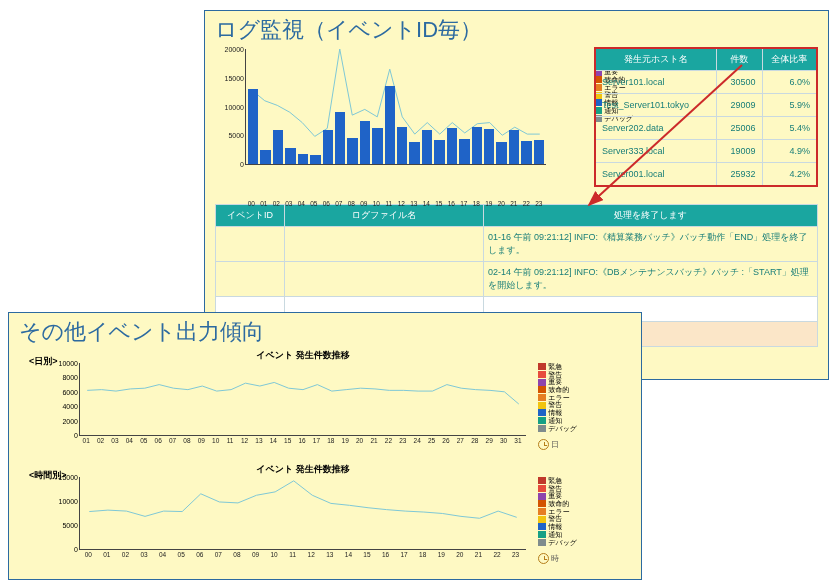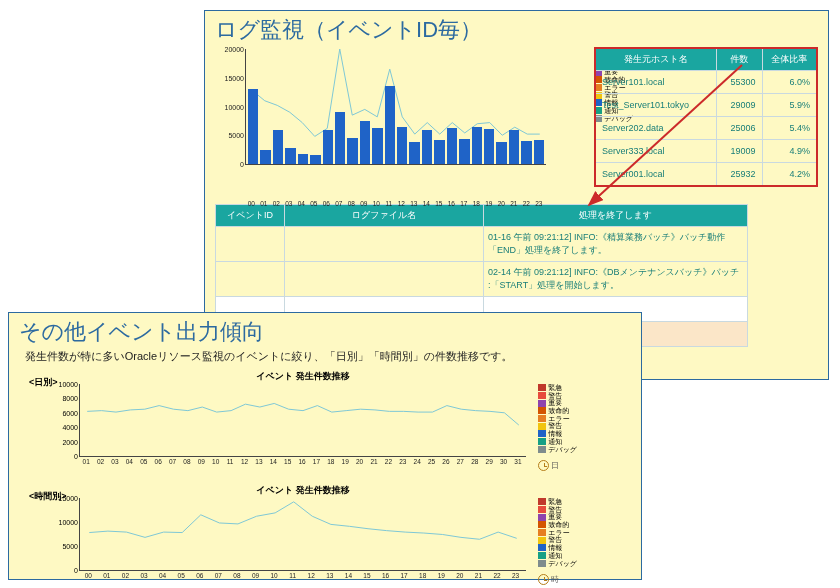--- a/index.html
+++ b/index.html
@@ -23,21 +23,21 @@
   .legend-top{position:absolute;right:-56px;top:4px;font-size:7px;line-height:1.1;}
   .legend-top div{display:flex;align-items:center;gap:2px;}
   .sw{width:8px;height:7px;display:inline-block;}
   
   .host-table{position:absolute;right:10px;top:36px;width:224px;border:2px solid #cc2a2a;border-collapse:collapse;font-size:9px;}
   .host-table th{background:#1aa6a0;color:#fff;font-weight:normal;padding:4px 4px;border:1px solid #c9d9e0;}
   .host-table td{color:#187e78;padding:6px 6px;border:1px solid #c9d9e0;}
   .host-table td.num{text-align:right;}
   .red-arrow{position:absolute;left:372px;top:50px;width:170px;height:148px;pointer-events:none;}
   
-  .event-table{width:533px;margin:10px auto 0 10px;border-collapse:collapse;font-size:9px;padding-left:47px;}
+  .event-table{width:603px;margin:10px auto 0 10px;border-collapse:collapse;font-size:9px;padding-left:47px;}
   .event-table th{background:#1aa6a0;color:#fff;font-weight:normal;padding:4px 4px;border:1px solid #c9d9e0;}
   .event-table td{color:#187e78;padding:4px 4px;border:1px solid #c9d9e0;vertical-align:top;}
   .event-table .c1{width:60px;}
   .event-table .c2{width:190px;}
   .ghost-row td{height:16px;background:#fff;}
   .ghost-row.alt td{background:#fbe6c8;}
   
   .chart-b-wrap{position:relative;width:560px;height:100px;margin:2px 0 0 14px;}
   .chart-b-title{font-size:9px;text-align:center;font-weight:bold;position:absolute;left:0;right:0;top:0;}
   .chart-b-side{position:absolute;left:6px;top:6px;font-size:9px;font-weight:bold;}
@@ -172,21 +172,21 @@
     <thead>
           <tr id="host-head">
             <th>発生元ホスト名</th>
             <th>件数</th>
             <th>全体比率</th>
           </tr>
         </thead>
     <tbody id="host-body">
           <tr>
             <td>Server101.local</td>
-            <td class="num">55300</td>
+            <td class="num">30500</td>
             <td class="num">6.0%</td>
           </tr>
           <tr>
             <td>Test_Server101.tokyo</td>
             <td class="num">29009</td>
             <td class="num">5.9%</td>
           </tr>
           <tr>
             <td>Server202.data</td>
             <td class="num">25006</td>
@@ -242,21 +242,20 @@
             <td></td>
             <td></td>
             <td></td>
           </tr>
         </tbody>
   </table>
 </div>
 
 <div class="panel panel-b">
   <div class="title-b">その他イベント出力傾向</div>
-  <div class="subtitle-b">発生件数が特に多いOracleリソース監視のイベントに絞り、「日別」「時間別」の件数推移です。</div>
 
   <div class="chart-b-wrap" style="height:108px;">
     <div class="chart-b-side">&lt;日別&gt;</div>
     <div class="chart-b-title">イベント 発生件数推移</div>
     <div class="chart-b" id="chart-daily">
           <div class="bars-b" id="bars-daily">
             <div class="stack">
               <div class="seg" style="height: 11%; background: rgb(31, 99, 199);"></div>
               <div class="seg" style="height: 48%; background: rgb(241, 196, 15);"></div>
               <div class="seg" style="height: 1.2%; background: rgb(230, 126, 34);"></div>

